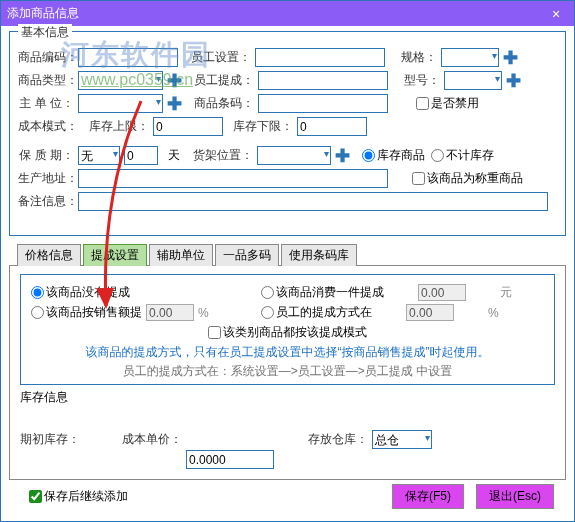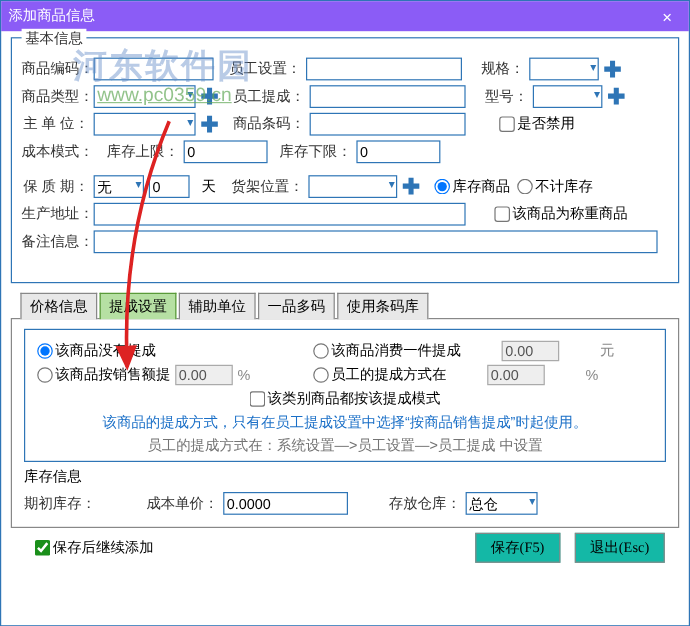--- a/index.html
+++ b/index.html
@@ -36,21 +36,21 @@
   .c-row { display: flex; align-items: center; margin: 3px 0; }
   .c-left { width: 230px; display: flex; align-items: center; }
   .c-right { display: flex; align-items: center; gap: 30px; }
   .c-in { border: 1px solid #aaa; background: #eee; height: 17px; width: 48px; padding: 0 2px; font-size: 12px; text-align: left; }
   .c-unit { margin-left: 4px; color: #888; }
   .c-note { text-align: center; margin-top: 2px; }
   .c-note .blue { color: #1a6fc7; }
   .c-note .red { color: #737373; }
 
   .buttons { display: flex; justify-content: flex-end; gap: 12px; padding: 4px 12px 2px 12px; align-items: center; }
-  .btn { border: 1px solid #888; background: #14b8a6; padding: 3px 12px; font-size: 12px; cursor: pointer; font-family: Liberation Serif, serif; }
+  .btn { border: 1px solid #888; background: #d946ef; padding: 3px 12px; font-size: 12px; cursor: pointer; }
   .save-cont { display: flex; align-items: center; margin-right: auto; margin-left: 8px; }
   .save-cont input { accent-color: #1a8f1a; }
 </style>
 </head>
 <body>
 
 <div class="window">
 
   <div class="titlebar">
     <span class="title">添加商品信息</span>
@@ -190,21 +190,21 @@
         </div>
         <div class="c-note"><span class="blue">该商品的提成方式，只有在员工提成设置中选择“按商品销售提成”时起使用。</span></div>
         <div class="c-note"><span class="red">员工的提成方式在：系统设置—&gt;员工设置—&gt;员工提成  中设置</span></div>
       </div>
 
       <div style="margin-top:4px">
         <div style="margin-bottom:2px">库存信息</div>
         <div class="row">
           <span class="lbl" style="width:62px">期初库存：</span>
           <span class="lbl" style="width:70px;margin-left:30px">成本单价：</span>
-          <input class="in" style="width: 104px;" value="0.0000">
+          <input class="in" style="width: 88px; margin-top: 40px;" value="0.0000">
           <span class="lbl" style="width:66px;margin-left:28px">存放仓库：</span>
           <span class="sel-wrap"><select class="sel" style="width:60px"><option>总仓</option></select></span>
         </div>
       </div>
     </div>
 
     <div class="buttons">
       <label class="save-cont">
         <input type="checkbox" checked="" class="chk" style="">
         <span>保存后继续添加</span>

